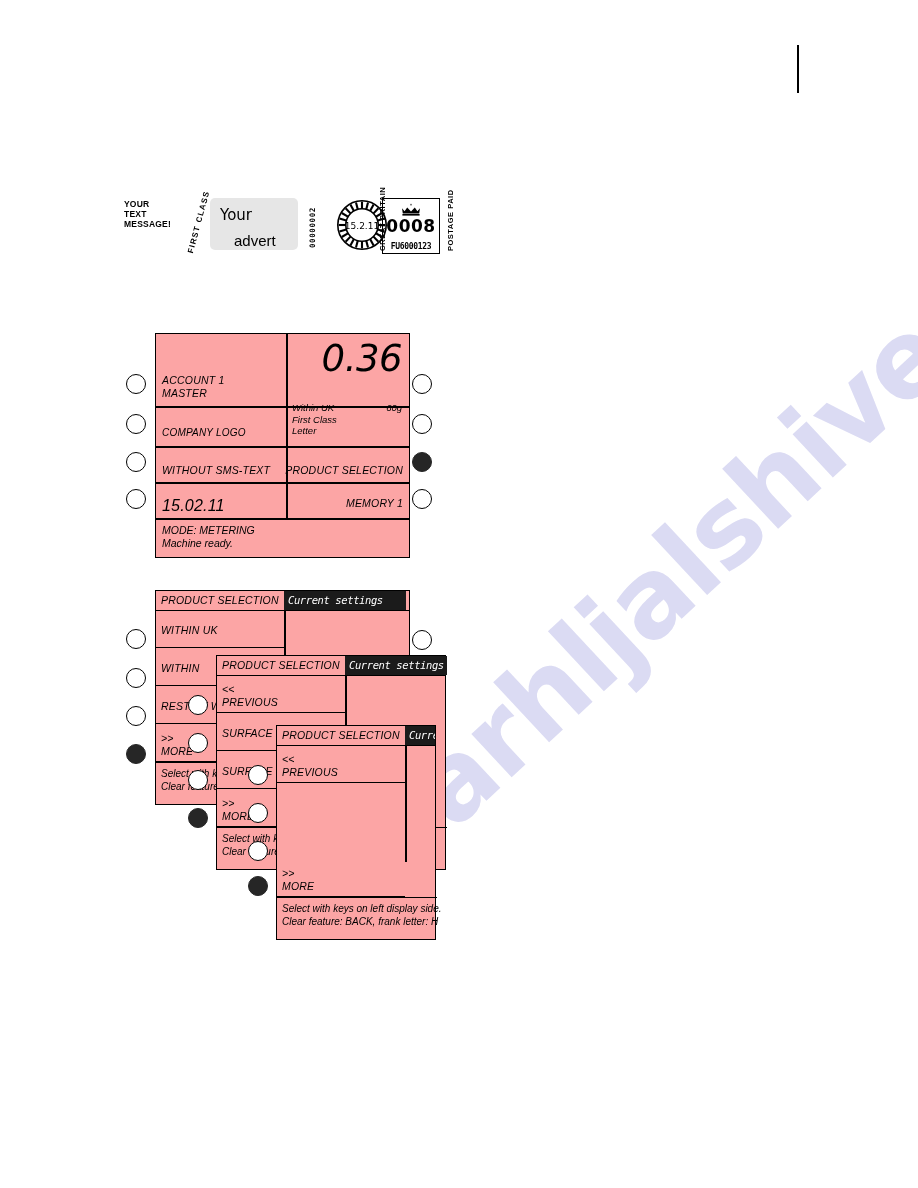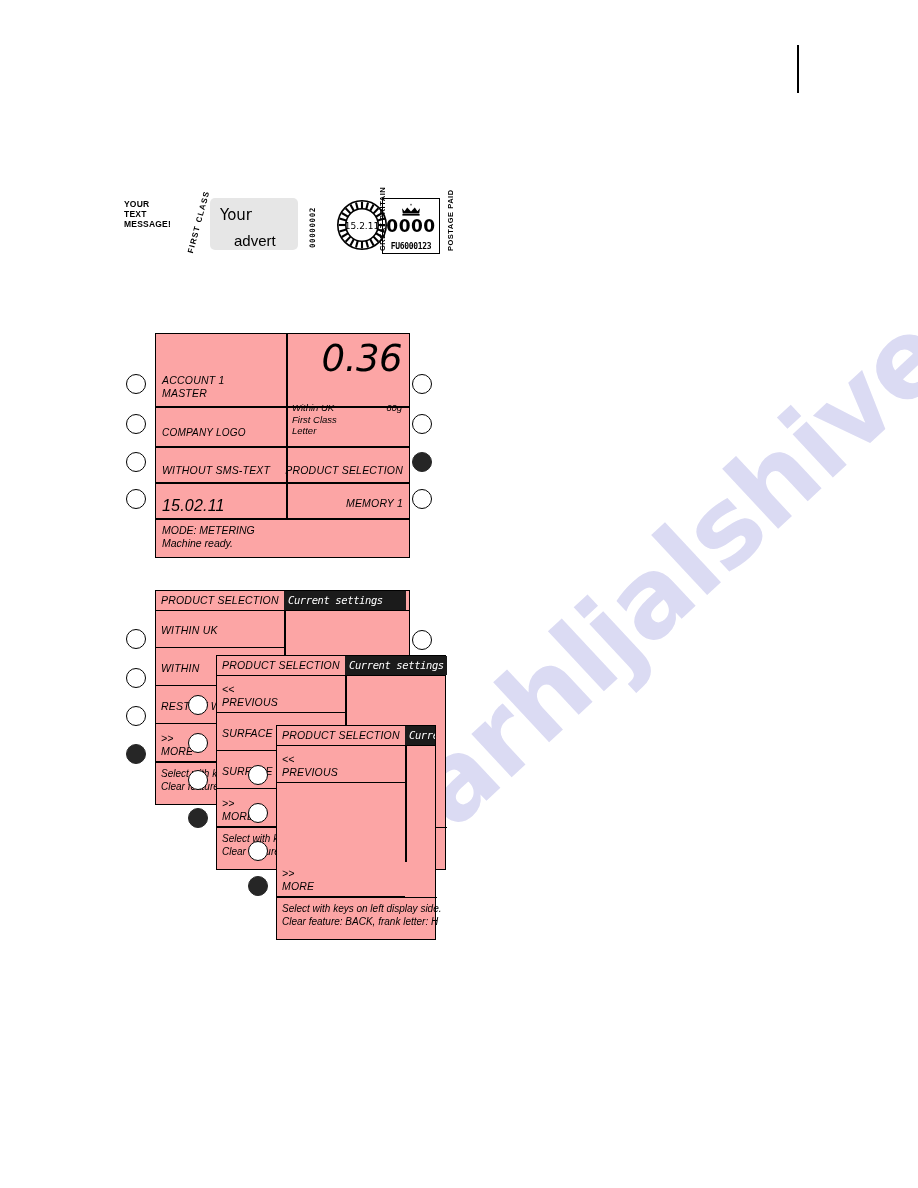--- a/index.html
+++ b/index.html
@@ -331,21 +331,21 @@
   <div class="gb-label">GREAT BRITAIN</div>
 
   <div class="value-block">
     <div class="crown">
       <svg width="22" height="13" viewBox="0 0 22 13">
         <path d="M11 0.6 L11.9 2.2 L10.1 2.2 Z" fill="#000"></path>
         <path d="M2 5.2 L4.6 8.2 L7.2 4.4 L11 8.6 L14.8 4.4 L17.4 8.2 L20 5.2 L19.2 10.4 L2.8 10.4 Z" fill="#000"></path>
         <rect x="2.4" y="11" width="17.2" height="1.6" fill="#000"></rect>
       </svg>
     </div>
-    <div class="value-digits">0000</div>
+    <div class="value-digits">0008</div>
     <div class="value-code">FU6000123</div>
   </div>
 
   <div class="pp-label">POSTAGE PAID</div>
 </div>
 
 <div class="lcd" id="display-main">
   <div class="split"></div>
   <div class="hr" style="top:72px"></div>
   <div class="hr" style="top:112px"></div>

